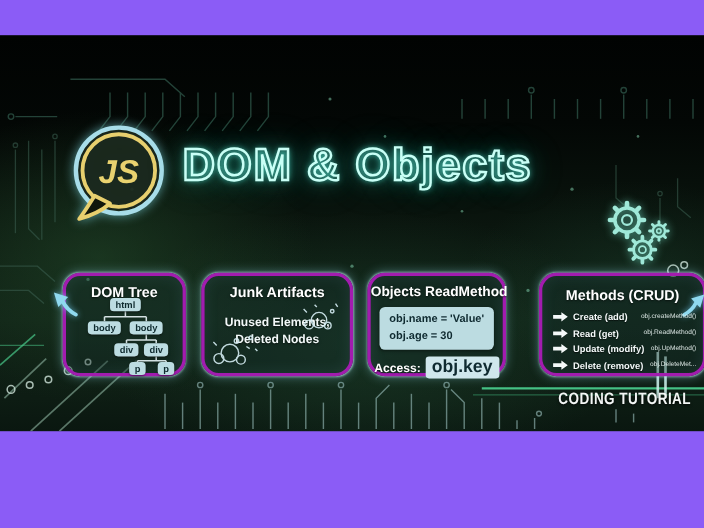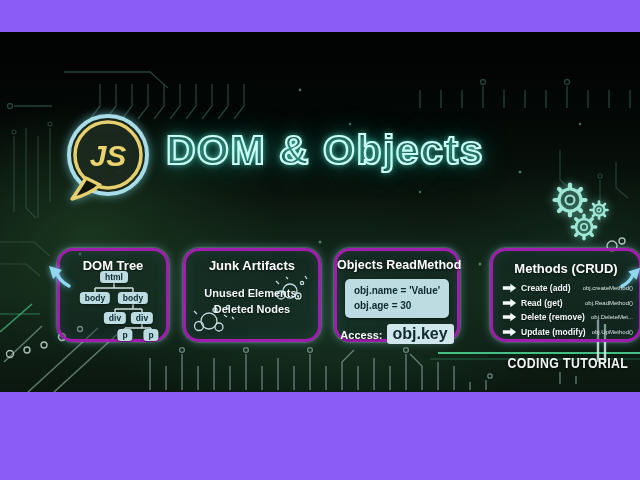--- a/index.html
+++ b/index.html
@@ -327,28 +327,28 @@
         <svg class="m-arrow" width="15" height="10" viewBox="0 0 16 12">
           <path d="M0 4 H9 V1 L16 6 L9 11 V8 H0 Z" fill="#f4f9f9"></path>
           </svg>
         <span class="m-label">Read (get)</span>
         <span class="m-code">obj.ReadMethod()</span>
       </div>
       <div class="method-row">
         <svg class="m-arrow" width="15" height="10" viewBox="0 0 16 12">
           <path d="M0 4 H9 V1 L16 6 L9 11 V8 H0 Z" fill="#f4f9f9"></path>
           </svg>
-        <span class="m-label">Delete (remove)</span>
-        <span class="m-code">obj.DeleteMet...</span>
+        <span class="m-label">Update (modify)</span>
+        <span class="m-code">obj.UpMethod()</span>
       </div>
       <div class="method-row">
         <svg class="m-arrow" width="15" height="10" viewBox="0 0 16 12">
           <path d="M0 4 H9 V1 L16 6 L9 11 V8 H0 Z" fill="#f4f9f9"></path>
           </svg>
-        <span class="m-label">Update (modify)</span>
-        <span class="m-code">obj.UpMethod()</span>
+        <span class="m-label">Delete (remove)</span>
+        <span class="m-code">obj.DeleteMet...</span>
       </div>
     </div>
   </div>
 
   <div class="watermark">CODING TUTORIAL</div>
 
 </div>
 
 </body></html>

